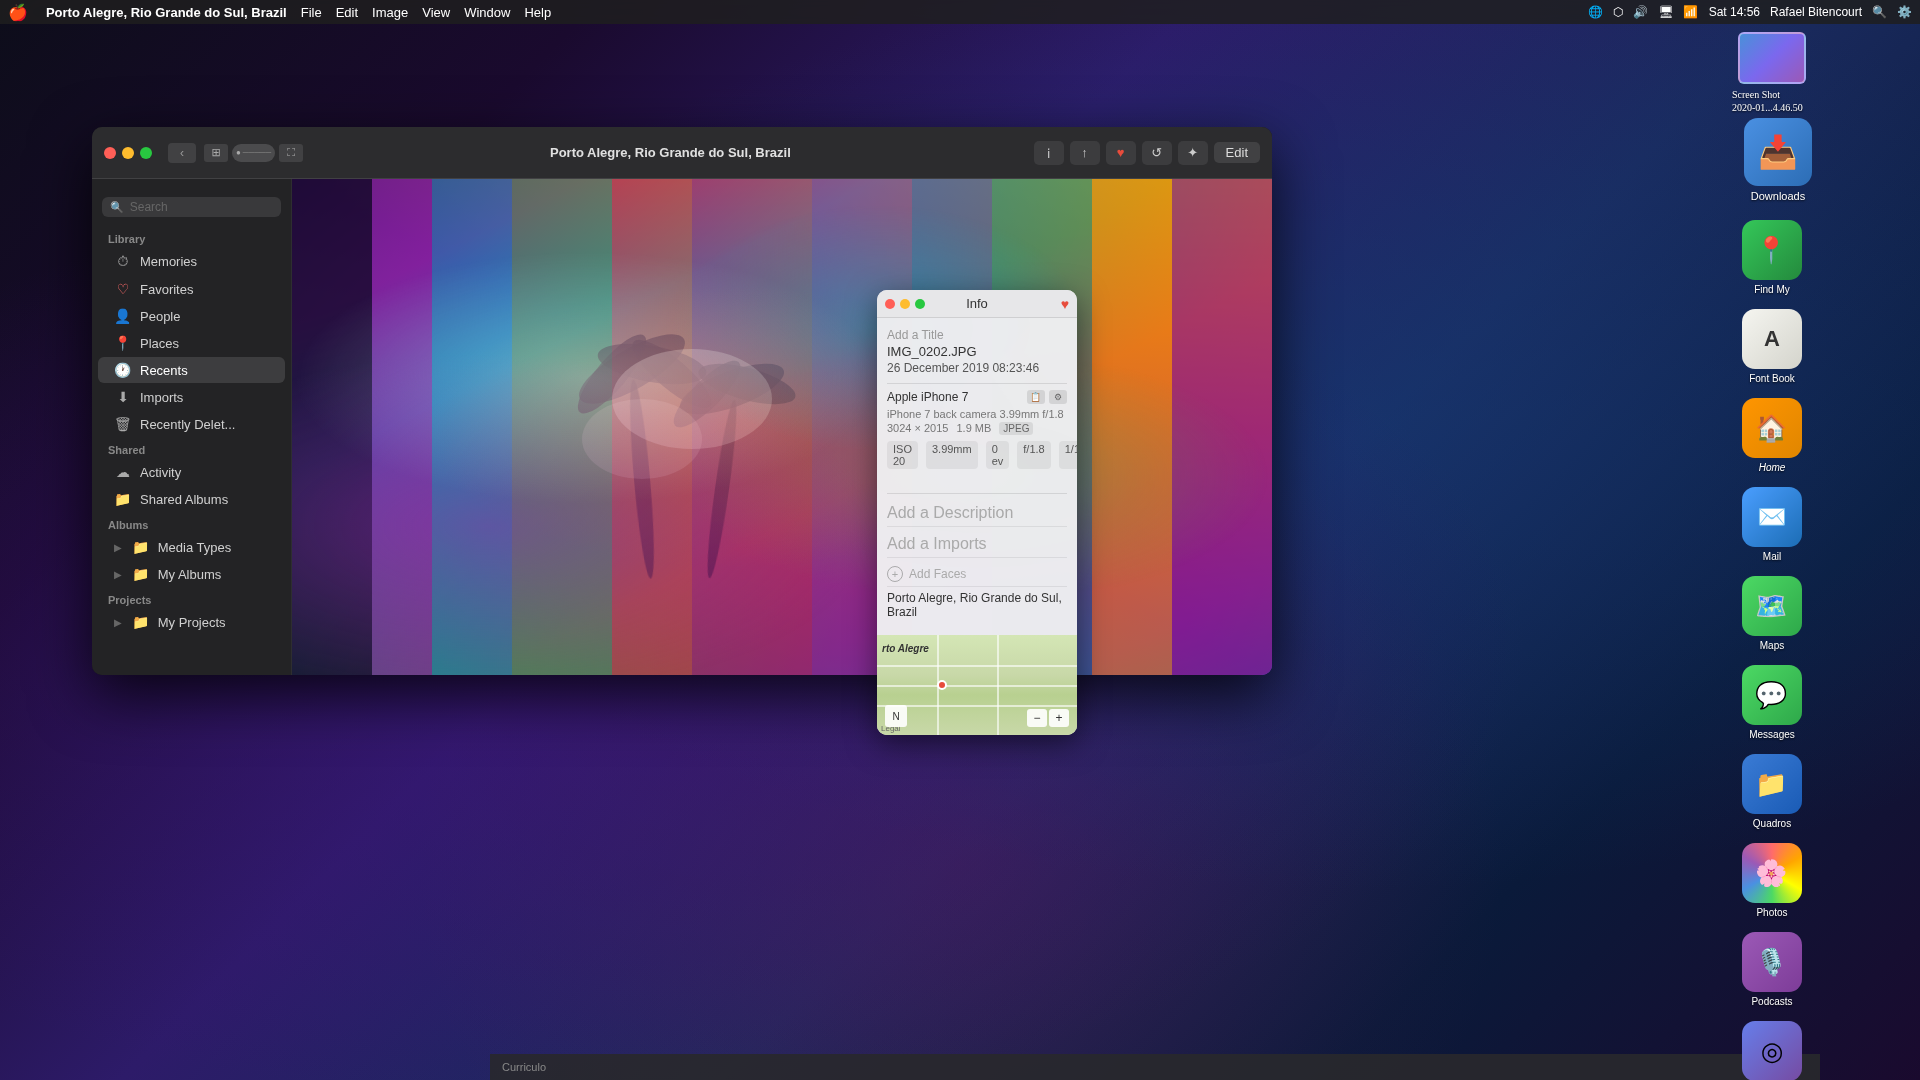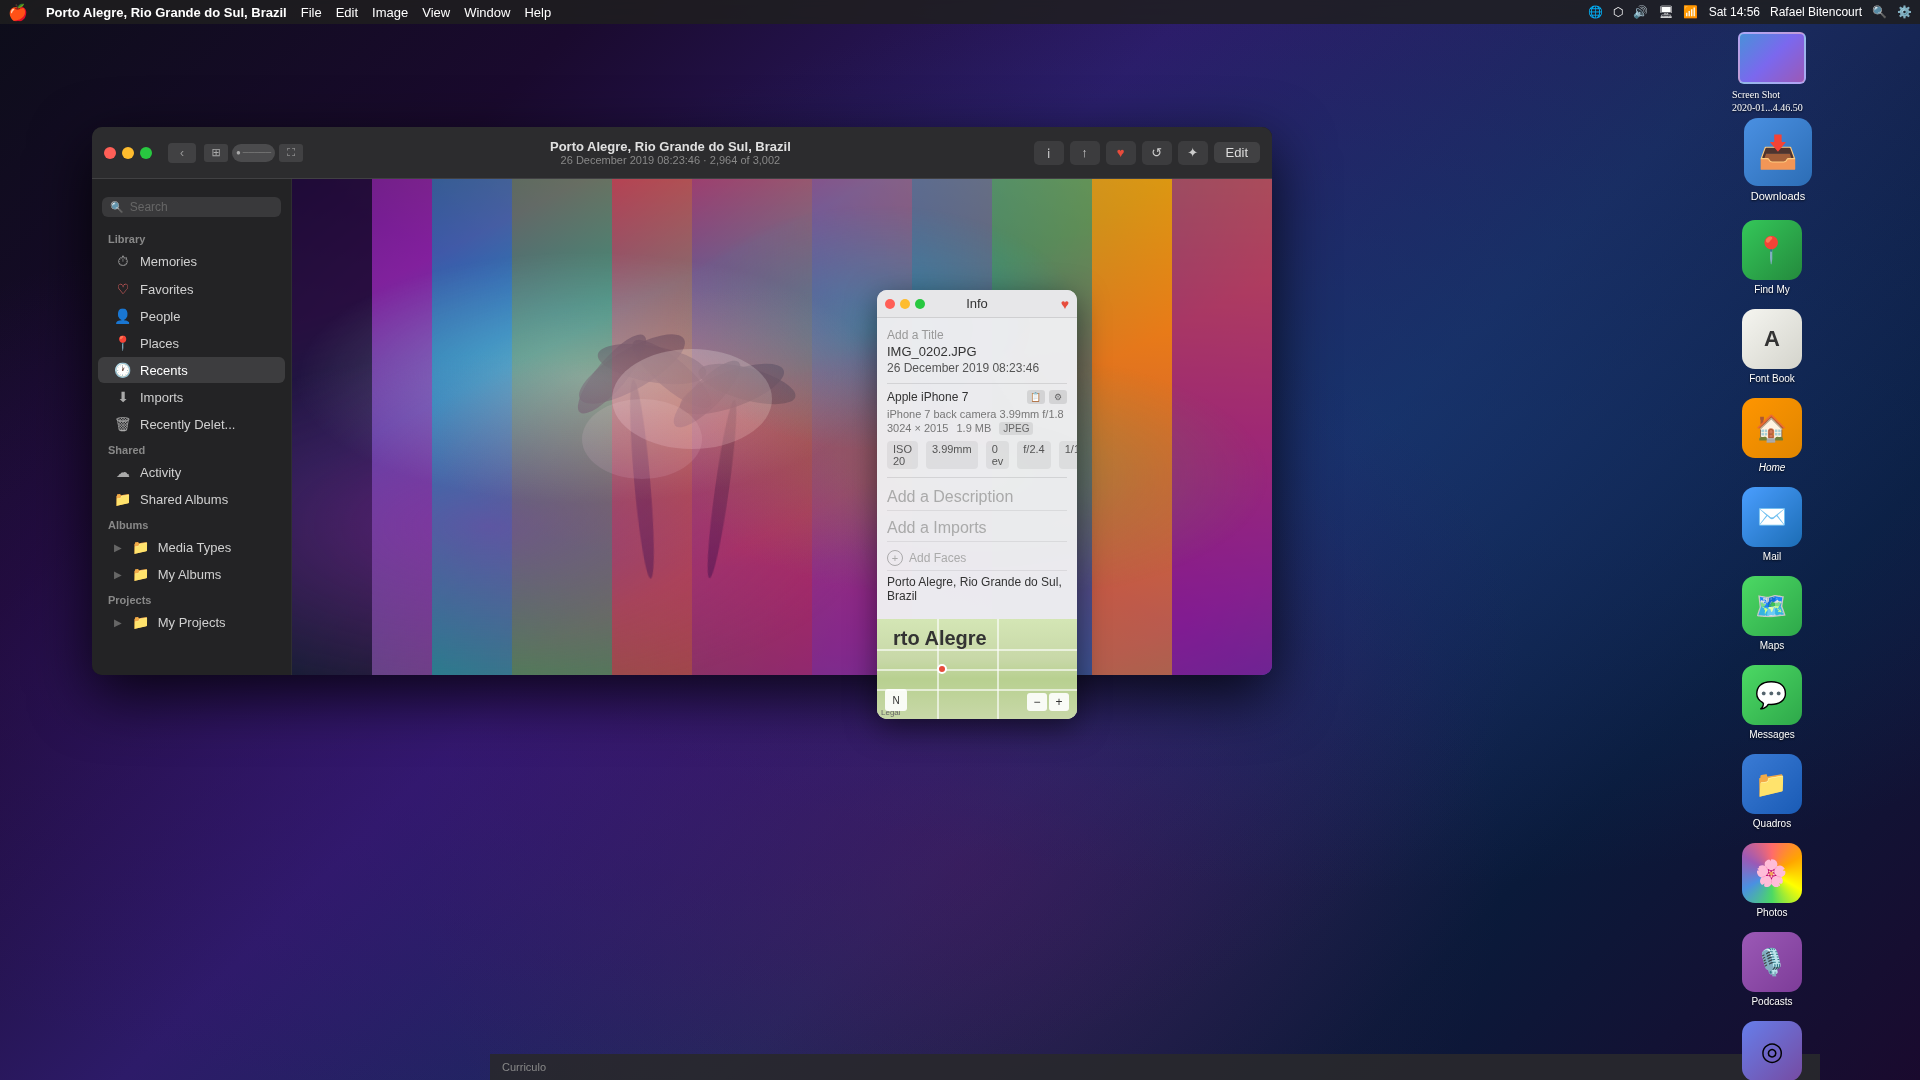--- a/index.html
+++ b/index.html
@@ -384,21 +384,21 @@
       background: rgba(0,0,0,0.08);
       border-radius: 3px;
       padding: 1px 4px;
       font-size: 10px;
       color: #666;
     }
 
     .info-exif-row {
       display: flex;
       gap: 8px;
-      margin-bottom: 8px;
+      margin-bottom: 24px;
     }
     .info-exif-item {
       background: rgba(0,0,0,0.06);
       border-radius: 4px;
       padding: 2px 6px;
       font-size: 11px;
       color: #555;
     }
 
     .info-field {
@@ -618,21 +618,20 @@
     <div class="toolbar-icons">
       <div class="toolbar-icon-btn">⊞</div>
       <div style="display:flex;align-items:center;background:rgba(255,255,255,0.15);border-radius:10px;padding:1px 4px;gap:2px;">
         <span style="font-size:8px;color:#aaa;">●</span>
         <span style="font-size:8px;color:#888;">─────</span>
       </div>
       <div class="toolbar-icon-btn">⛶</div>
     </div>
     <div class="window-title-area">
       <div class="window-title">Porto Alegre, Rio Grande do Sul, Brazil</div>
-      <div class="window-subtitle">26 December 2019  08:23:46   ·   2,964 of 3,002</div>
     </div>
     <div class="window-actions">
       <div class="action-btn">ℹ</div>
       <div class="action-btn">↑</div>
       <div class="action-btn" style="color:#e74c3c;">♥</div>
       <div class="action-btn">↺</div>
       <div class="action-btn">✦</div>
       <div class="edit-btn">Edit</div>
     </div>
   </div>
@@ -802,21 +801,21 @@
     <div class="info-specs-row">
       <span>3024 × 2015</span>
       <span>1.9 MB</span>
       <span class="info-badge">JPEG</span>
     </div>
 
     <div class="info-exif-row">
       <div class="info-exif-item"><span>ISO 20</span></div>
       <div class="info-exif-item"><span>3.99mm</span></div>
       <div class="info-exif-item"><span>0 ev</span></div>
-      <div class="info-exif-item"><span>f/2.4</span></div>
+      <div class="info-exif-item"><span>f/1.8</span></div>
       <div class="info-exif-item"><span>1/1742s</span></div>
     </div>
 
     <div class="info-divider"></div>
 
     <div class="info-field">Add a Description</div>
     <div class="info-field">Add a Imports</div>
 
     <div class="info-add-faces">
       <div class="info-plus-circle">+</div>
@@ -827,21 +826,21 @@
   </div>
 
   <div class="info-map">
     <div class="map-bg"></div>
 
     <div class="map-road" style="top:30%;left:0;right:0;height:2px;"></div>
     <div class="map-road" style="top:50%;left:0;right:0;height:2px;"></div>
     <div class="map-road" style="top:70%;left:0;right:0;height:2px;"></div>
     <div class="map-road" style="left:30%;top:0;bottom:0;width:2px;"></div>
     <div class="map-road" style="left:60%;top:0;bottom:0;width:2px;"></div>
-    <div style="position:absolute;top:8px;left:16px;font-size:20px;font-weight:700;color:#333;">rto Alegre</div>
+    <div style="position:absolute;top:8px;left:5px;font-size:10px;font-weight:700;color:#333;font-style:italic;">rto Alegre</div>
     <div class="map-pin"></div>
     <div class="map-legal">Legal</div>
     <div class="map-controls">
       <div class="map-btn">−</div>
       <div class="map-btn">+</div>
     </div>
     <div class="map-compass" style="position:absolute;bottom:8px;left:8px;width:22px;height:22px;background:rgba(255,255,255,0.9);border-radius:3px;display:flex;align-items:center;justify-content:center;font-size:10px;color:#333;">N</div>
   </div>
 </div>
 

